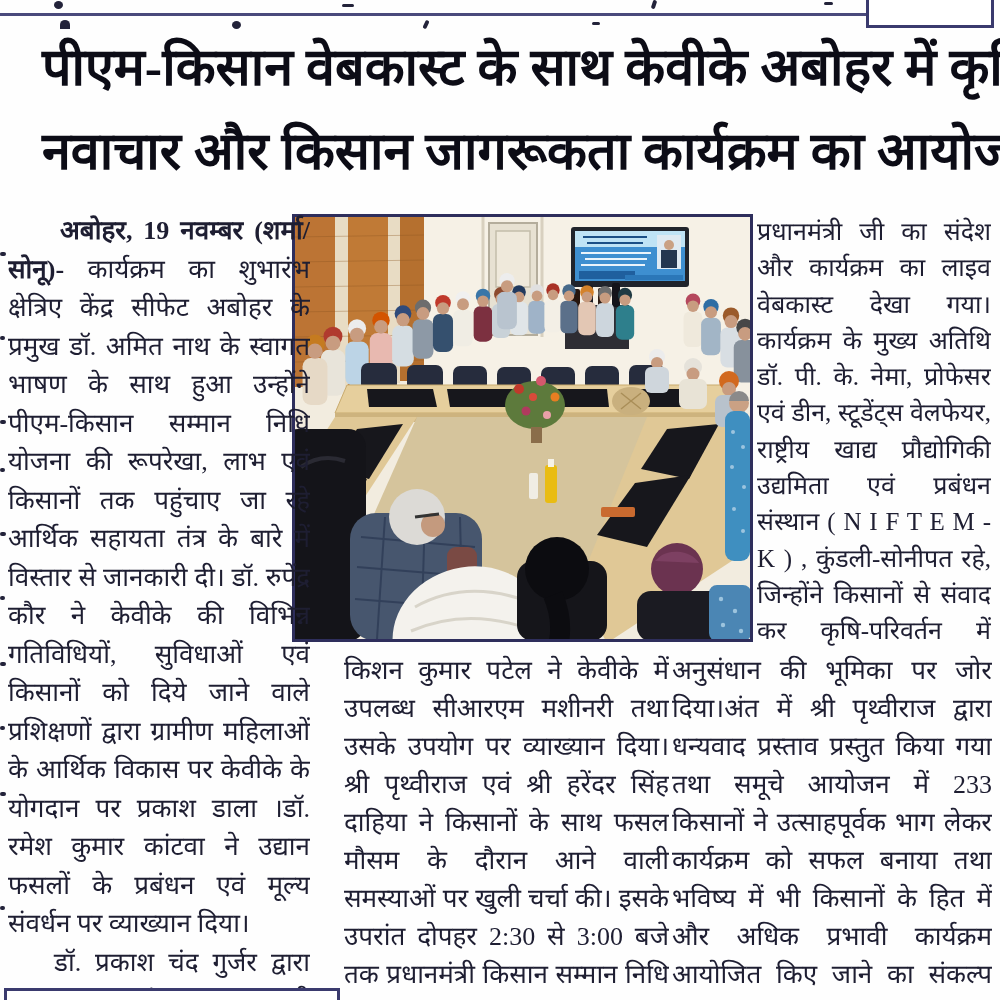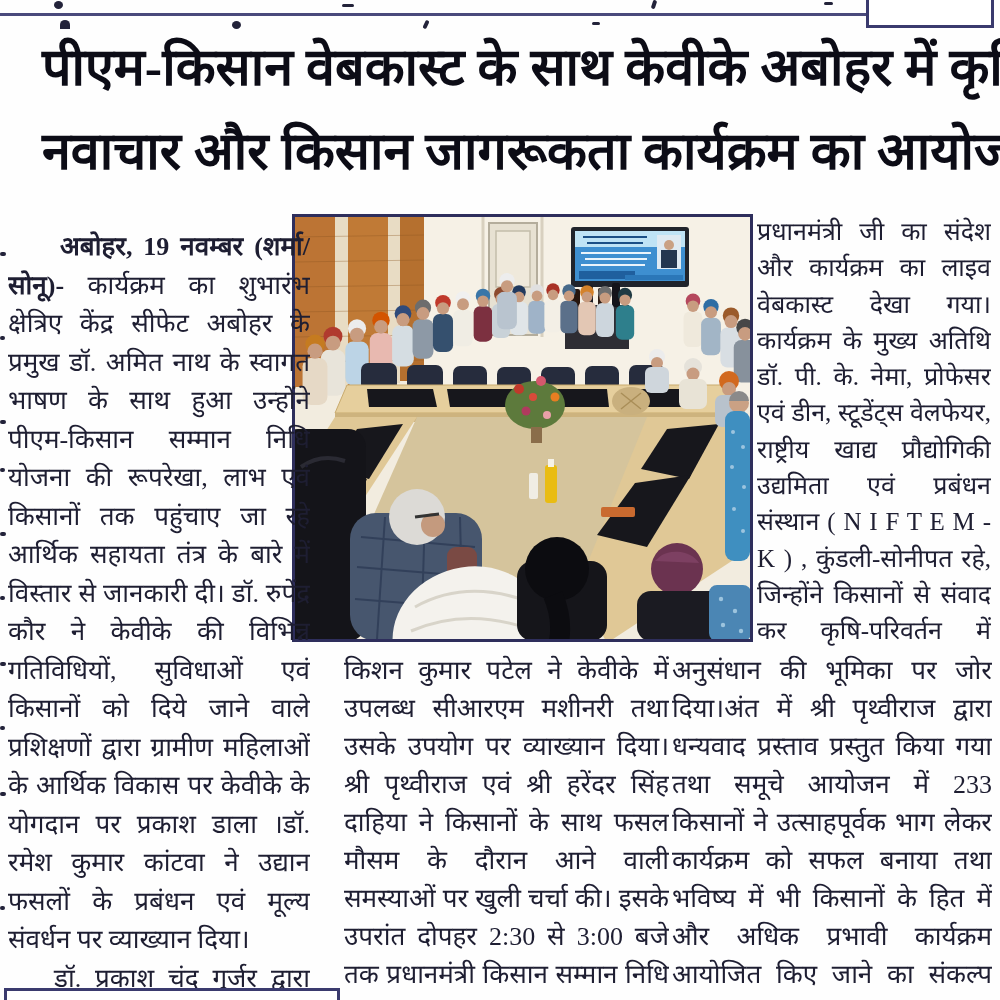--- a/index.html
+++ b/index.html
@@ -13,21 +13,21 @@
   .top-right-box{position:absolute;left:866px;top:-26px;width:122px;height:48px;border:3px solid #3a3a6e;background:#fff;}
   .frag{position:absolute;background:#23233a;border-radius:2px;}
   
   .headline{position:absolute;left:42px;top:26px;width:916px;margin:0;
     font-size:52px;line-height:84px;font-weight:800;color:#0c0c16;letter-spacing:0px;}
   .headline .hl{display:block;text-align:justify;text-align-last:justify;white-space:nowrap;}
   
   .body-text{position:absolute;text-align:justify;overflow:hidden;}
   .body-text p{margin:0;}
   .col-left{left:8px;top:212px;width:302px;height:782px;font-size:26px;line-height:38.5px;}
-  .col-left .p1{text-indent:52px;margin-top:16px;}
+  .col-left .p1{text-indent:52px;}
   .col-left .p2{text-indent:46px;}
   .dateline{font-weight:bold;}
   .col-mid{left:344px;top:652px;width:325px;height:344px;font-size:26px;line-height:38px;}
   .col-right-top{left:757px;top:214px;width:234px;height:438px;font-size:25px;line-height:36.3px;}
   .col-right-bottom{left:672px;top:652px;width:320px;height:345px;font-size:26px;line-height:38px;}
   
   .photo{position:absolute;left:292px;top:214px;width:455px;height:422px;margin:0;
     border:3px solid #2e2e5c;background:#efe8da;}
   .photo svg{display:block;width:100%;height:100%;}
   

